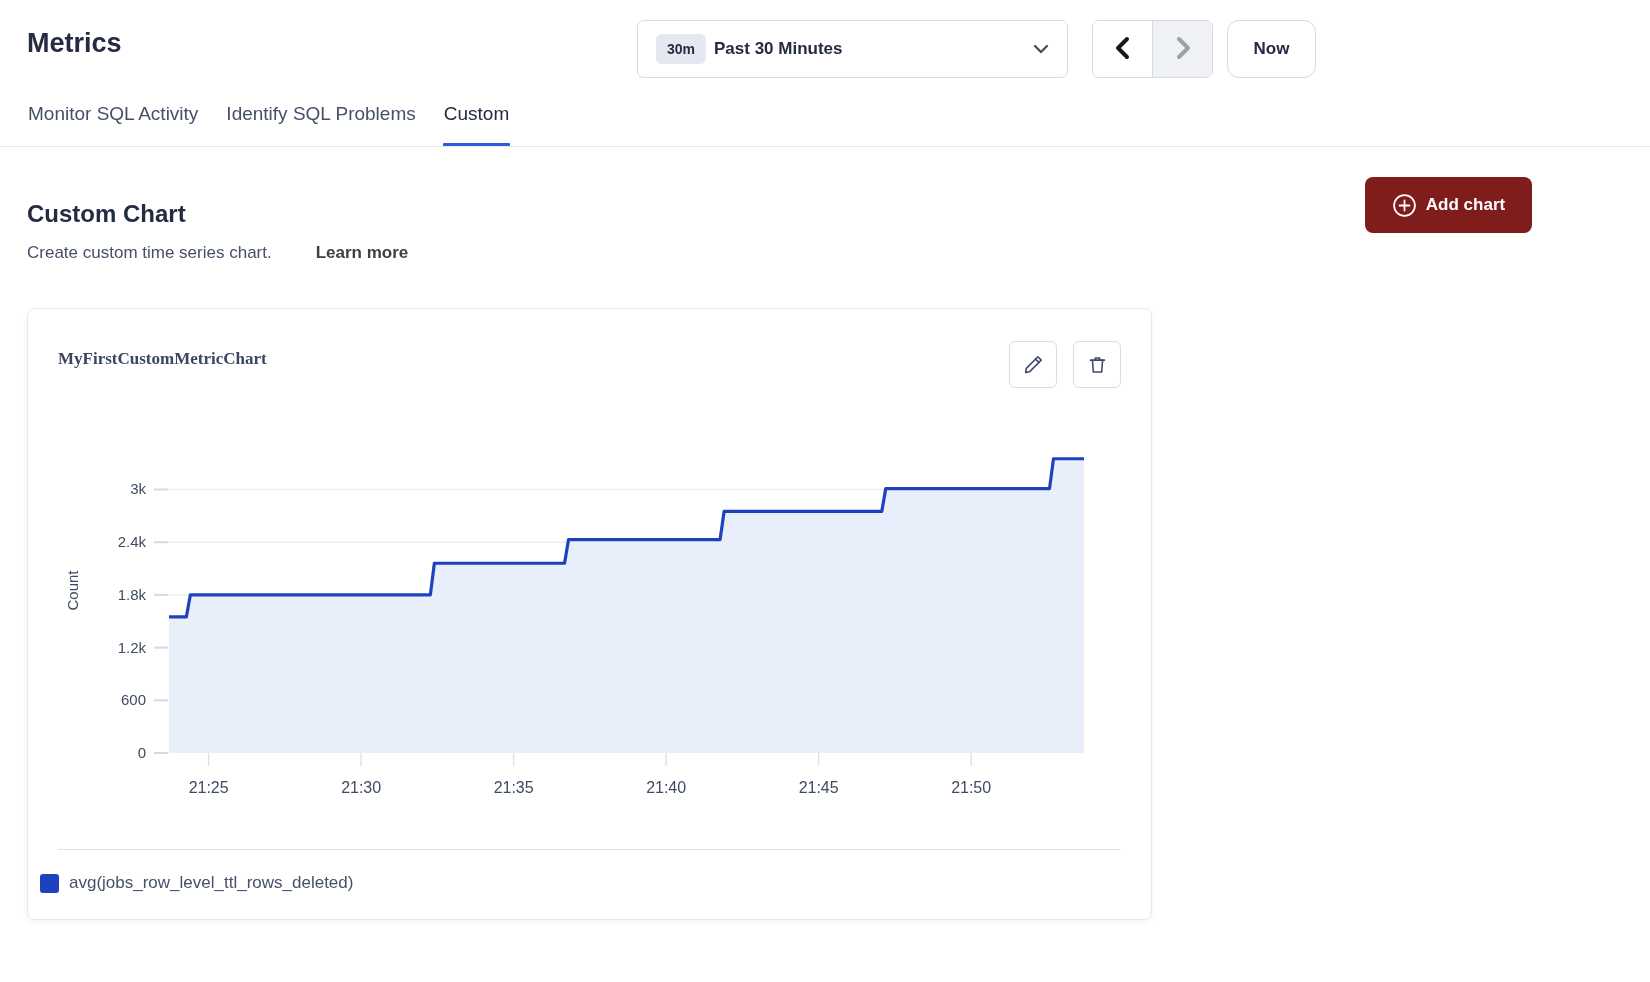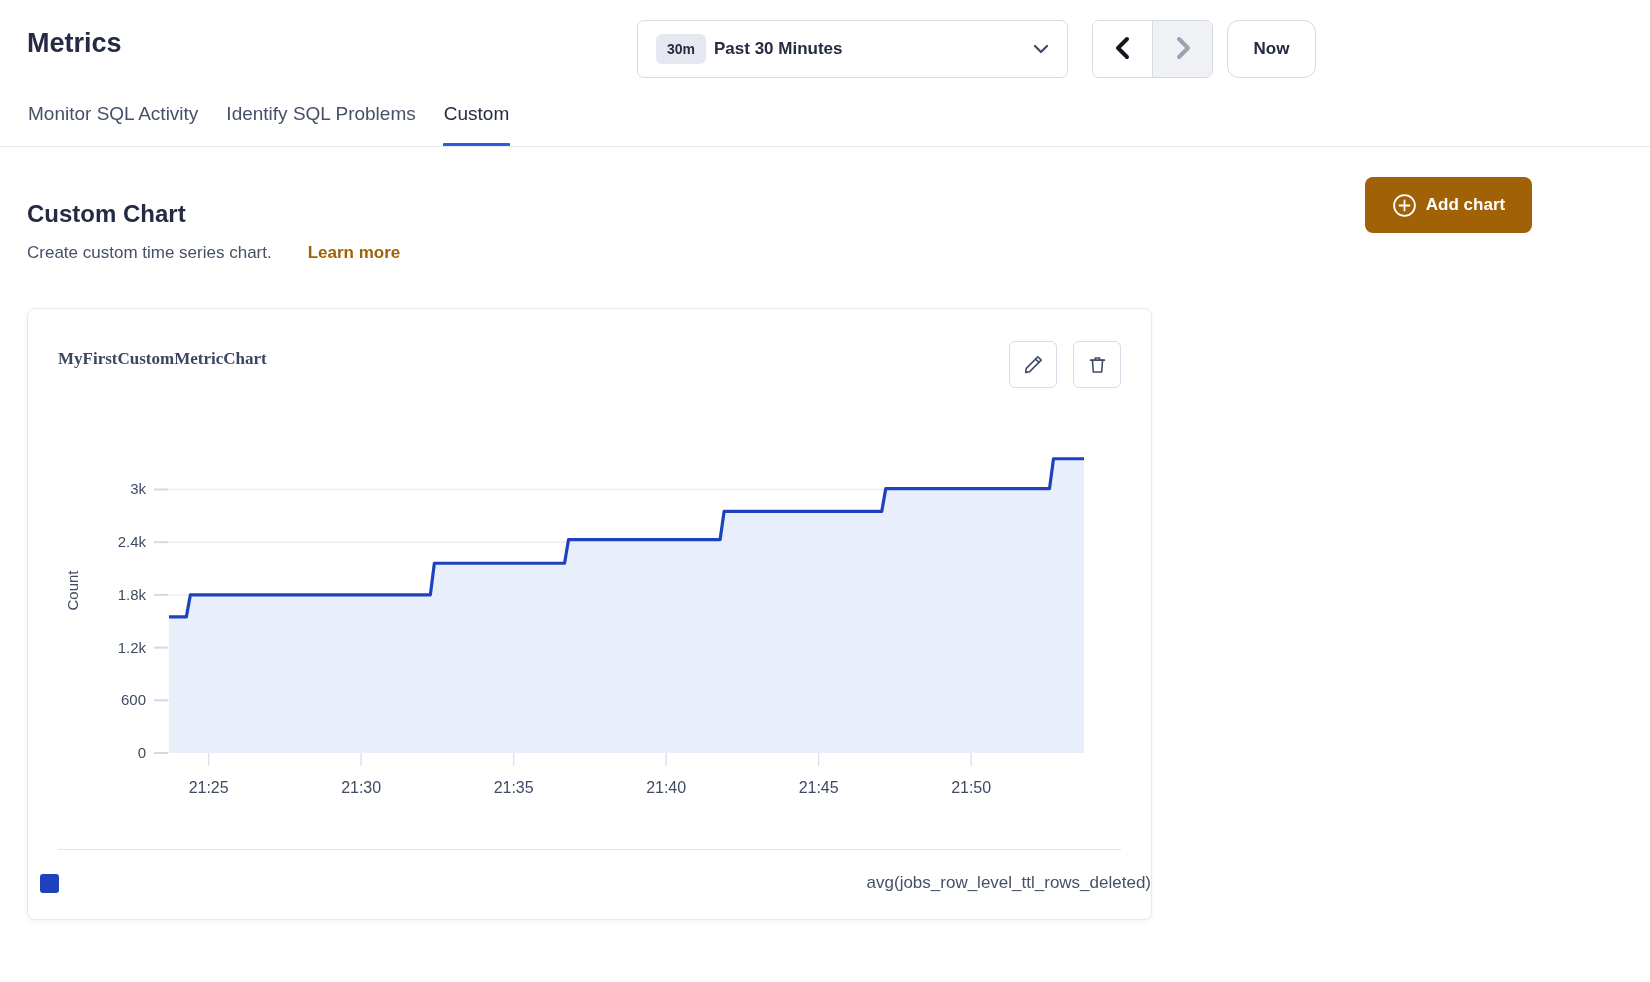--- a/index.html
+++ b/index.html
@@ -32,39 +32,39 @@
   .tabs { position:absolute; left:27px; top:103px; display:flex; gap:26px; }
   .tab { font-size:19px; color:#475069; padding:0 1px 22px 1px; cursor:pointer; position:relative; }
   .tab.active { color:#242b42; }
   .tab.active::after { content:""; position:absolute; left:0; right:0; bottom:0; height:4px;
     background:#2d5bdc; border-radius:1px; }
   .tabs-hairline { position:absolute; left:0; right:0; top:146px; height:1px; background:#e6e8ee; }
 
   
   .section-heading { position:absolute; left:27px; top:188px; font-size:24px; font-weight:bold; color:#242b42;margin-top:12px; }
   .section-desc { position:absolute; left:27px; top:243px; font-size:17px; color:#475069; }
-  .learn-more { color:#a16207; font-weight:bold; text-decoration:none; cursor:pointer; margin-left:4px;padding-left:32px; }
+  .learn-more { color:#404040; font-weight:bold; text-decoration:none; cursor:pointer; margin-left:12px;padding-left:32px; }
 
   .add-chart-btn { position:absolute; left:1365px; top:177px; width:167px; height:56px;
-    background:#a16207; border:none; border-radius:8px; color:#fff; font-size:17px; font-weight:bold;
+    background:#7f1d1d; border:none; border-radius:8px; color:#fff; font-size:17px; font-weight:bold;
     display:flex; align-items:center; justify-content:center; gap:9px; cursor:pointer;
     font-family:"Liberation Sans","DejaVu Sans",sans-serif; }
 
   
   .chart-card { position:absolute; left:27px; top:308px; width:1125px; height:612px; background:#fff;
     border:1px solid #e7e9f1; border-radius:8px; box-shadow:0 2px 6px rgba(22,32,62,.05); }
   .chart-title { position:absolute; left:30px; top:40px; font-size:17px; font-weight:bold; color:#3b4660;font-family:Liberation Serif, serif; }
   .icon-btn { position:absolute; top:32px; width:48px; height:47px; background:#fff;
     border:1px solid #d8dce8; border-radius:6px; display:flex; align-items:center; justify-content:center; cursor:pointer; }
   .icon-btn.edit { left:981px; }
   .icon-btn.delete { left:1045px; }
   .chart-svg { position:absolute; left:0; top:0; }
   .card-divider { position:absolute; left:30px; right:30px; top:540px; height:1px; background:#e0e3ea; }
   .legend { position:absolute; left:12px; right:0; top:564px; display:flex; align-items:center;
-    justify-content:space-between; gap:10px; cursor:pointer; }
+    justify-content:flex-start; gap:10px; cursor:pointer; }
   .legend-swatch { width:19px; height:19px; border-radius:3px; }
   .legend-label { font-size:17px; color:#475069; }
 </style>
 </head>
 <body>
 
 <div class="page">
 
   <h1 class="page-title">Metrics</h1>
 

